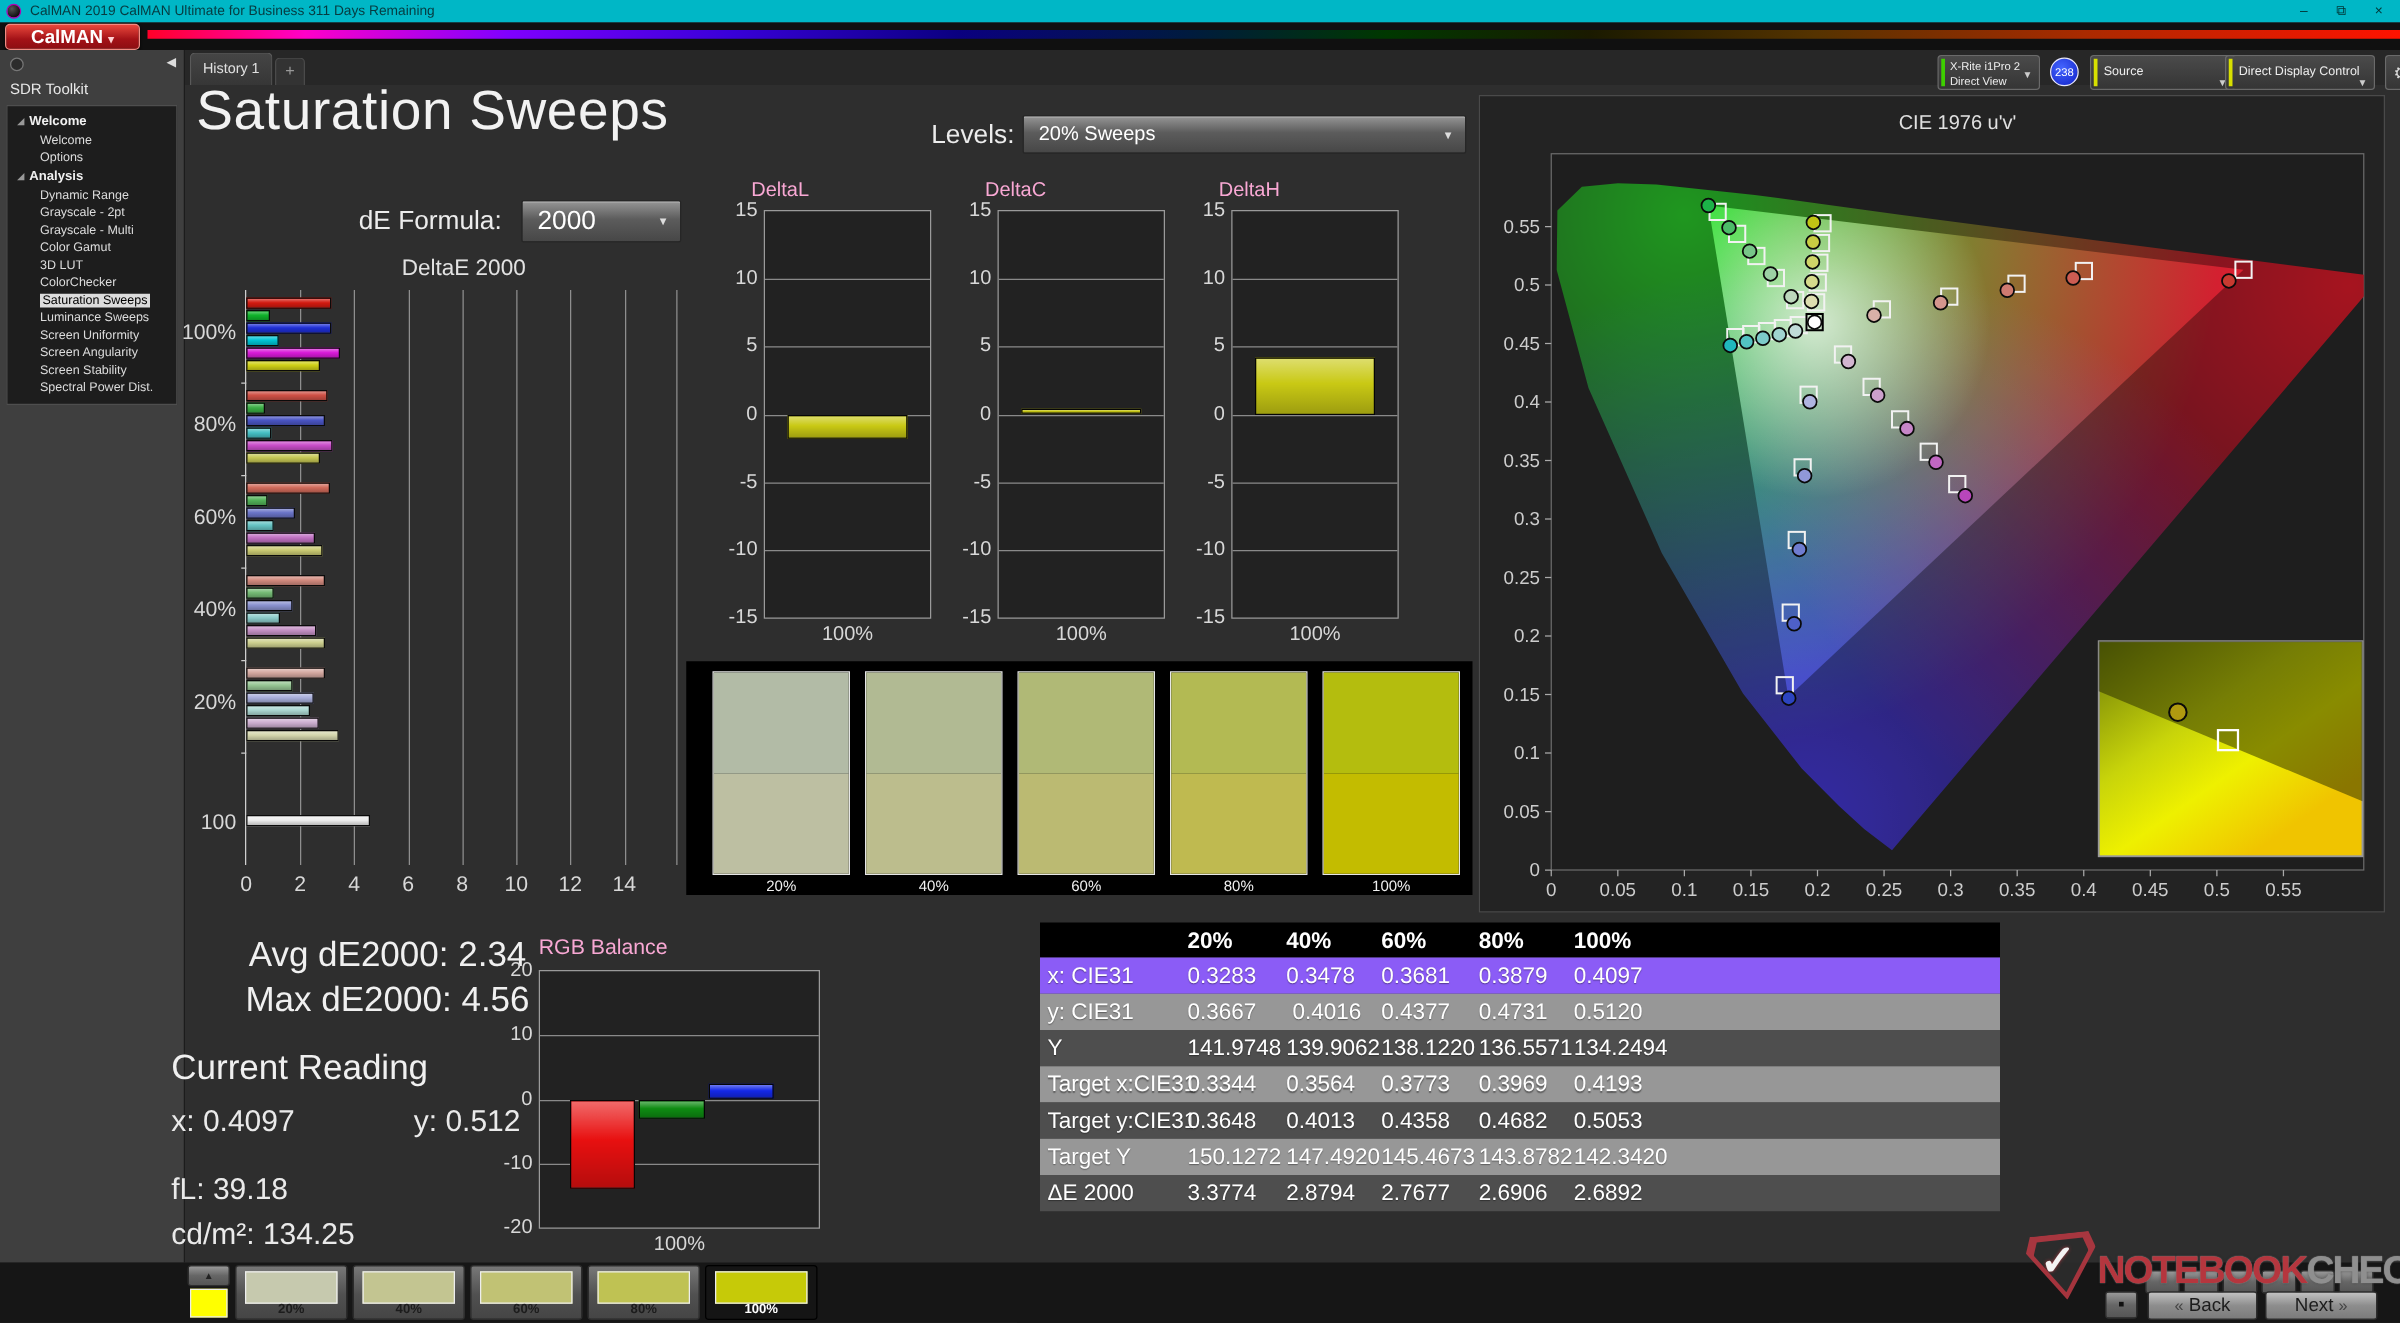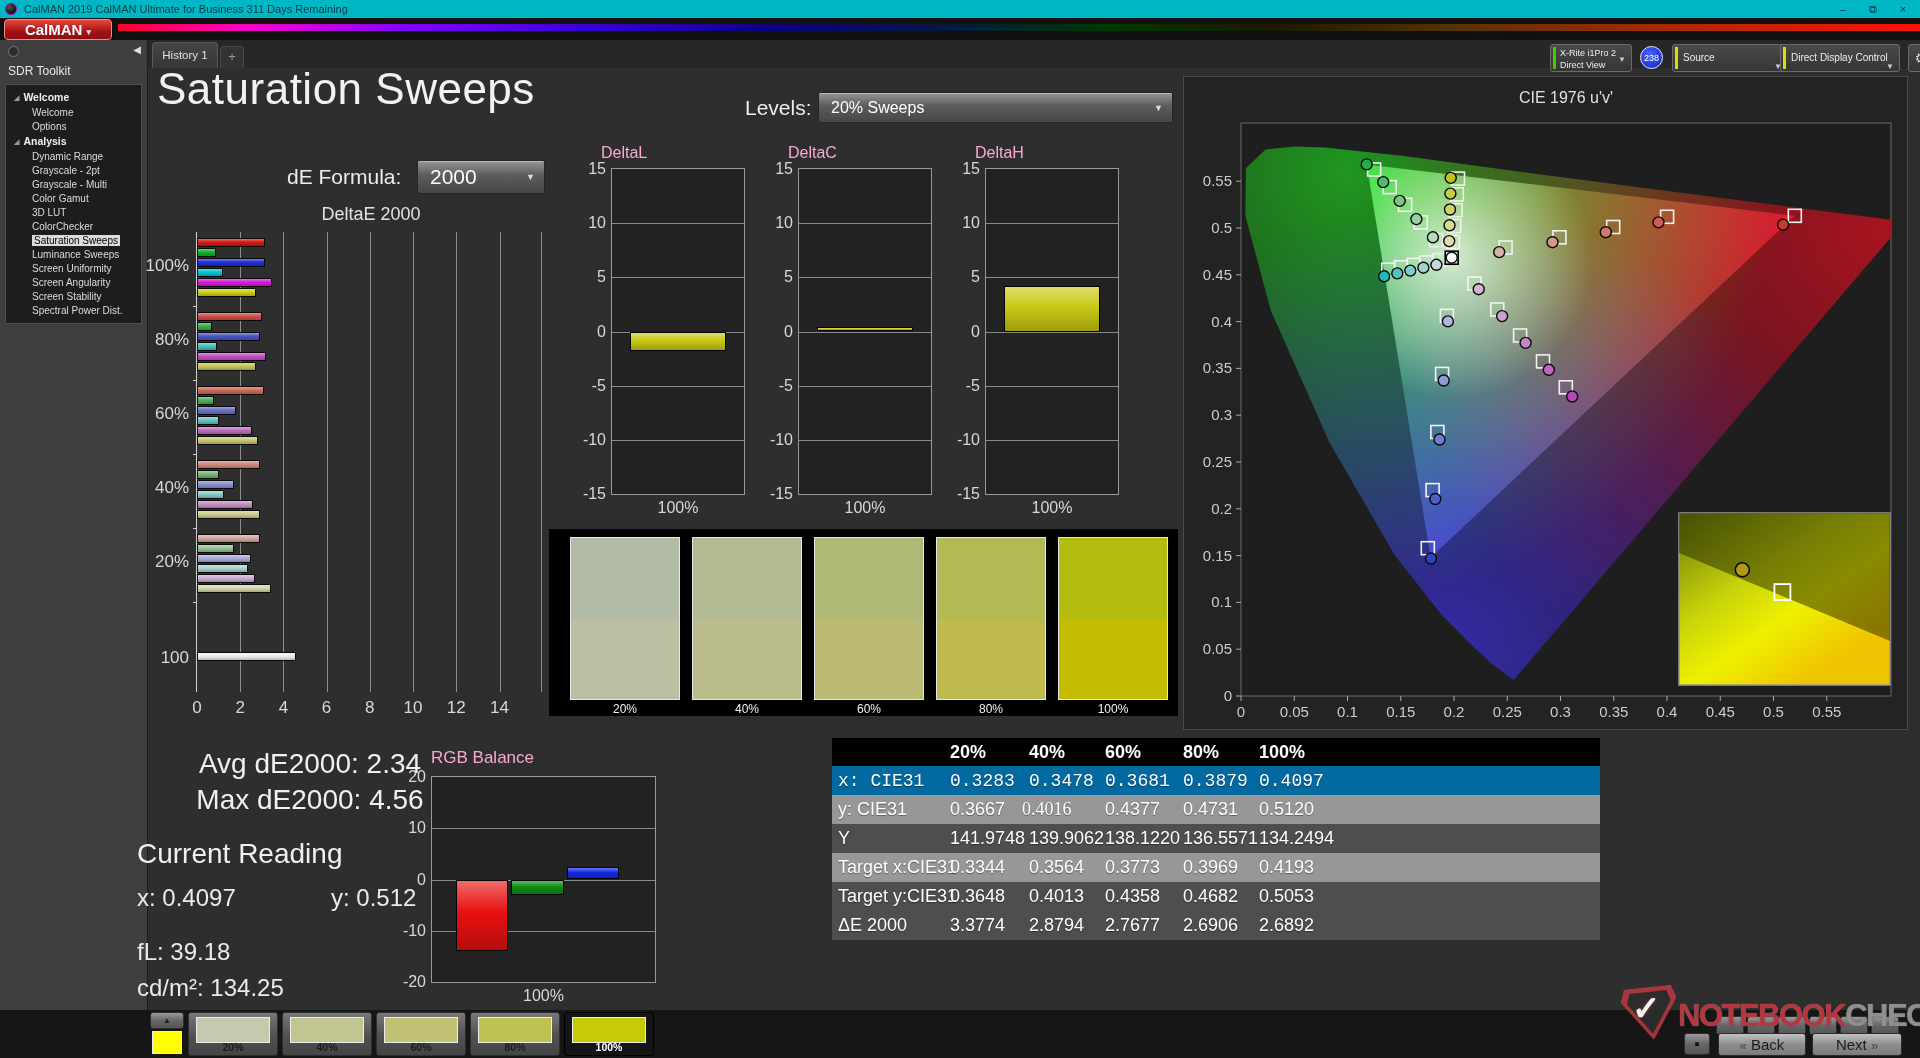--- a/index.html
+++ b/index.html
@@ -334,32 +334,32 @@
     </div>
 
   <div class="abs" id="dtable">
       <div class="t-head">
         <div class="t-cell" style="left: 118px; width: 190px; font-weight: bold;">20%</div>
         <div class="t-cell" style="left: 197px; width: 190px; font-weight: bold;">40%</div>
         <div class="t-cell" style="left: 273px; width: 190px; font-weight: bold;">60%</div>
         <div class="t-cell" style="left: 351px; width: 190px; font-weight: bold;">80%</div>
         <div class="t-cell" style="left: 427px; width: 190px; font-weight: bold;">100%</div>
       </div>
-      <div class="t-row" style="background: #0369a1; font-family: Liberation Mono, monospace;">
+      <div class="t-row" style="background: #8b5cf6;">
         <div class="t-cell" style="left: 6px; width: 150px;">x: CIE31</div>
         <div class="t-cell" style="left: 118px; width: 190px;">0.3283</div>
         <div class="t-cell" style="left: 197px; width: 190px;">0.3478</div>
         <div class="t-cell" style="left: 273px; width: 190px;">0.3681</div>
         <div class="t-cell" style="left: 351px; width: 190px;">0.3879</div>
         <div class="t-cell" style="left: 427px; width: 190px;">0.4097</div>
       </div>
       <div class="t-row" style="background: rgb(151, 151, 151);">
         <div class="t-cell" style="left: 6px; width: 150px;">y: CIE31</div>
         <div class="t-cell" style="left: 118px; width: 190px;">0.3667</div>
-        <div class="t-cell" style="left: 190px; width: 190px; font-family: Liberation Serif, serif;">0.4016</div>
+        <div class="t-cell" style="left: 202px; width: 190px;">0.4016</div>
         <div class="t-cell" style="left: 273px; width: 190px;">0.4377</div>
         <div class="t-cell" style="left: 351px; width: 190px;">0.4731</div>
         <div class="t-cell" style="left: 427px; width: 190px;">0.5120</div>
       </div>
       <div class="t-row" style="background: rgb(78, 78, 78);">
         <div class="t-cell" style="left: 6px; width: 150px;">Y</div>
         <div class="t-cell" style="left: 118px; width: 190px;">141.9748</div>
         <div class="t-cell" style="left: 197px; width: 190px;">139.9062</div>
         <div class="t-cell" style="left: 273px; width: 190px;">138.1220</div>
         <div class="t-cell" style="left: 351px; width: 190px;">136.5571</div>
@@ -373,20 +373,28 @@
         <div class="t-cell" style="left: 351px; width: 190px;">0.3969</div>
         <div class="t-cell" style="left: 427px; width: 190px;">0.4193</div>
       </div>
       <div class="t-row" style="background: rgb(78, 78, 78);">
         <div class="t-cell" style="left: 6px; width: 150px;">Target y:CIE31</div>
         <div class="t-cell" style="left: 118px; width: 190px;">0.3648</div>
         <div class="t-cell" style="left: 197px; width: 190px;">0.4013</div>
         <div class="t-cell" style="left: 273px; width: 190px;">0.4358</div>
         <div class="t-cell" style="left: 351px; width: 190px;">0.4682</div>
         <div class="t-cell" style="left: 427px; width: 190px;">0.5053</div>
+      </div>
+      <div class="t-row" style="background: rgb(151, 151, 151);">
+        <div class="t-cell" style="left: 6px; width: 150px;">Target Y</div>
+        <div class="t-cell" style="left: 118px; width: 190px;">150.1272</div>
+        <div class="t-cell" style="left: 197px; width: 190px;">147.4920</div>
+        <div class="t-cell" style="left: 273px; width: 190px;">145.4673</div>
+        <div class="t-cell" style="left: 351px; width: 190px;">143.8782</div>
+        <div class="t-cell" style="left: 427px; width: 190px;">142.3420</div>
       </div>
       <div class="t-row" style="background: rgb(78, 78, 78);">
         <div class="t-cell" style="left: 6px; width: 150px;">ΔE 2000</div>
         <div class="t-cell" style="left: 118px; width: 190px;">3.3774</div>
         <div class="t-cell" style="left: 197px; width: 190px;">2.8794</div>
         <div class="t-cell" style="left: 273px; width: 190px;">2.7677</div>
         <div class="t-cell" style="left: 351px; width: 190px;">2.6906</div>
         <div class="t-cell" style="left: 427px; width: 190px;">2.6892</div>
       </div>
     </div>

